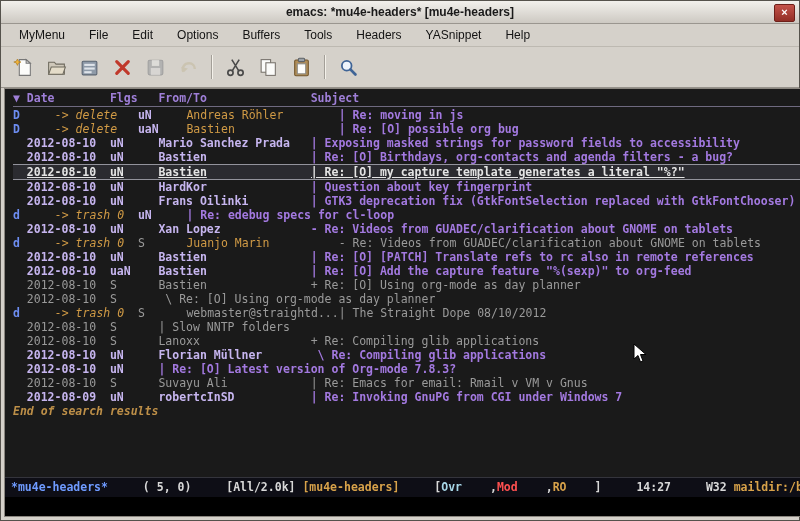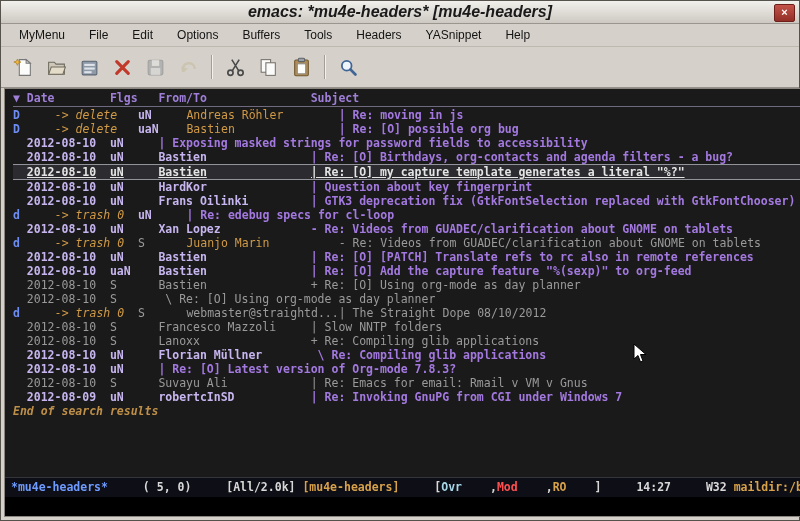--- a/index.html
+++ b/index.html
@@ -9,21 +9,21 @@
     display:flex;flex-direction:column;
     font-family:"Liberation Sans",sans-serif;
   }
   
   .titlebar{
     height:22px;flex:0 0 22px;position:relative;
     background:linear-gradient(#f2f0ec,#cdc9c2);
     border-bottom:1px solid #9a968f;
     display:flex;align-items:center;justify-content:center;
   }
-  .title-text{font-size:16px;font-weight:bold;color:#1a1a1a;font-style:italic;}
+  .title-text{font-size:12px;font-weight:bold;color:#1a1a1a;}
   .close-btn{
     position:absolute;right:4px;top:3px;width:19px;height:16px;
     background:linear-gradient(#c4534a,#922e26);border:1px solid #6e1f19;border-radius:2px;
     color:#fff;font-size:11px;font-weight:bold;line-height:14px;text-align:center;cursor:default;
   }
   
   .menubar{
     height:22px;flex:0 0 22px;display:flex;align-items:center;
     background:#d5d1ca;border-bottom:1px solid #bdb9b1;padding-left:2px;
   }
@@ -236,20 +236,21 @@
                 <span class="col col-prefix f-blue">D</span>
                 <span class="col col-date f-mark">-&gt; delete</span>
                 <span class="col col-flags f-unread">uaN</span>
                 <span class="col col-from f-orange">Bastien</span>
                 <span class="col col-subject f-subj">| Re: [O] possible org bug</span>
               </div>
               <div class="msg-row">
                 <span class="col col-prefix f-plain"></span>
                 <span class="col col-date f-unread">2012-08-10</span>
                 <span class="col col-flags f-unread">uN</span>
+                <span class="col col-from f-unread">Mario Sanchez Prada</span>
                 <span class="col col-subject f-subj">| Exposing masked strings for password fields to accessibility</span>
               </div>
               <div class="msg-row">
                 <span class="col col-prefix f-plain"></span>
                 <span class="col col-date f-unread">2012-08-10</span>
                 <span class="col col-flags f-unread">uN</span>
                 <span class="col col-from f-unread">Bastien</span>
                 <span class="col col-subject f-subj">| Re: [O] Birthdays, org-contacts and agenda filters - a bug?</span>
               </div>
               <div class="msg-row current">
@@ -324,21 +325,20 @@
                 <span class="col col-prefix f-blue">d</span>
                 <span class="col col-date f-mark">-&gt; trash 0</span>
                 <span class="col col-flags f-seen">S</span>
                 <span class="col col-from f-seen">webmaster@straightd...</span>
                 <span class="col col-subject f-seen">| The Straight Dope 08/10/2012</span>
               </div>
               <div class="msg-row">
                 <span class="col col-prefix f-plain"></span>
                 <span class="col col-date f-seen">2012-08-10</span>
                 <span class="col col-flags f-seen">S</span>
-                <span class="col col-from f-seen">Francesco Mazzoli</span>
                 <span class="col col-subject f-seen">| Slow NNTP folders</span>
               </div>
               <div class="msg-row">
                 <span class="col col-prefix f-plain"></span>
                 <span class="col col-date f-seen">2012-08-10</span>
                 <span class="col col-flags f-seen">S</span>
                 <span class="col col-from f-seen">Lanoxx</span>
                 <span class="col col-subject f-seen">+ Re: Compiling glib applications</span>
               </div>
               <div class="msg-row">

